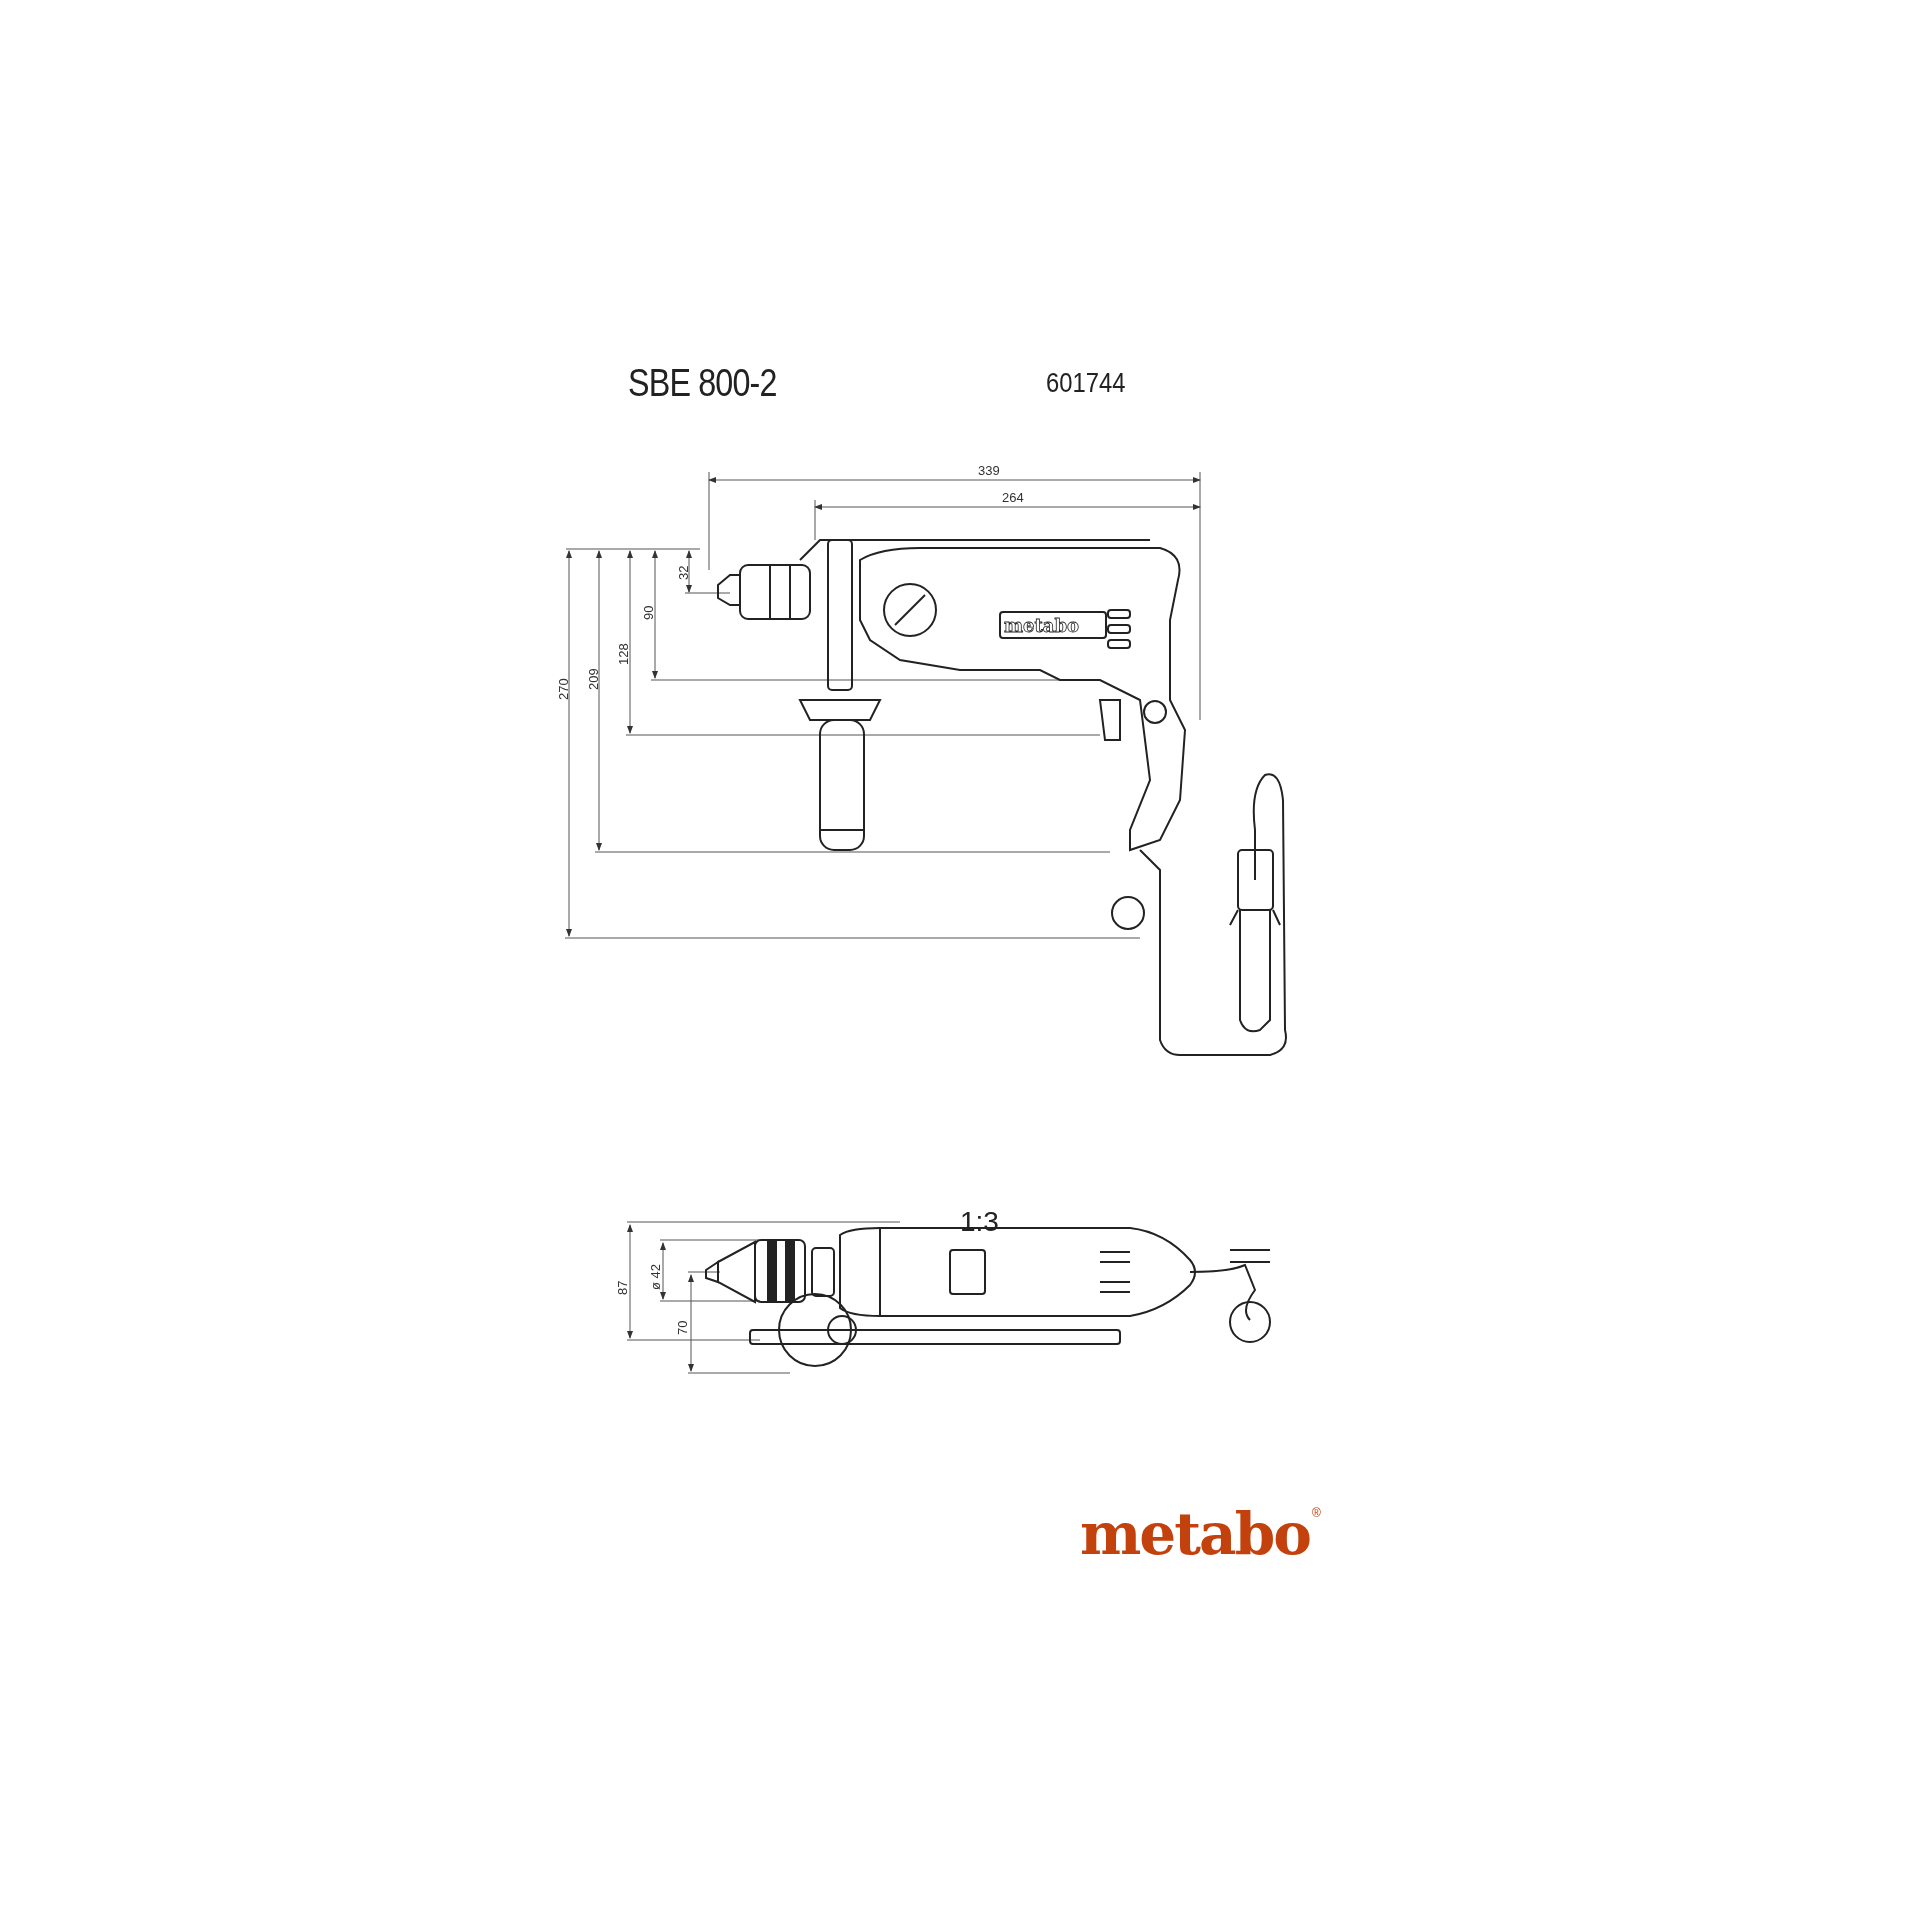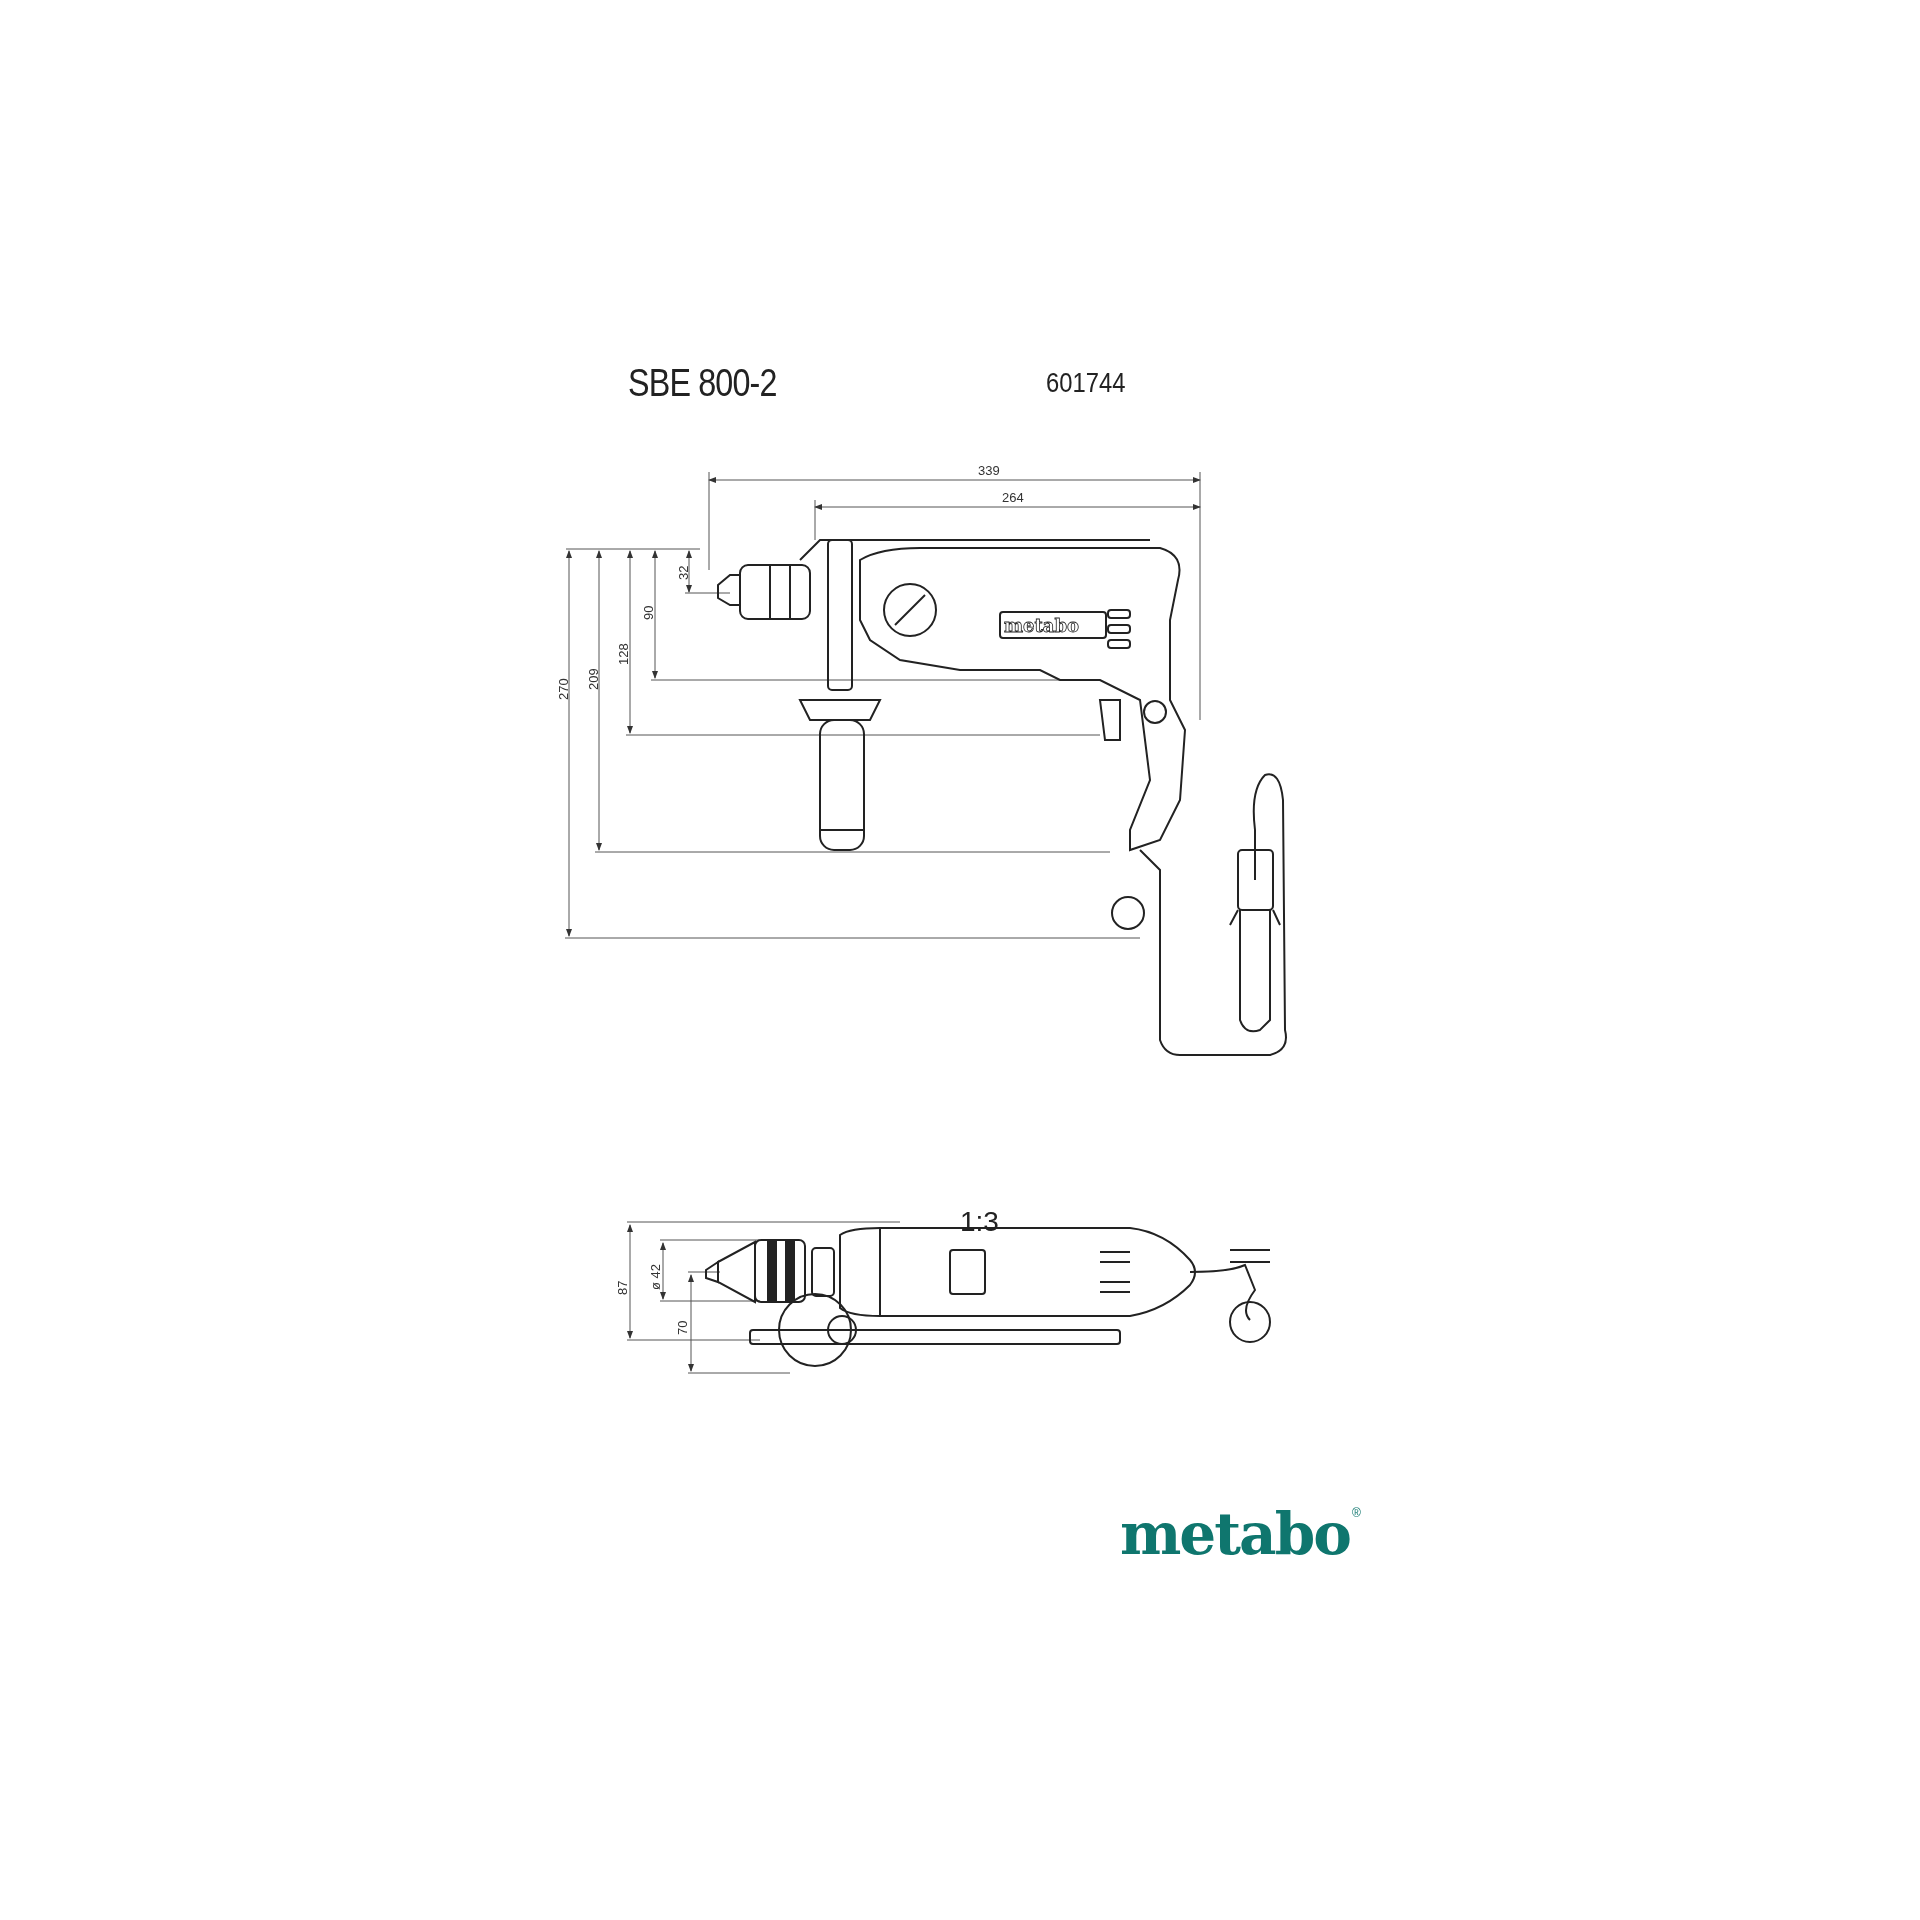--- a/index.html
+++ b/index.html
@@ -1,20 +1,20 @@
 <!DOCTYPE html>
 <html><head>
 <meta charset="utf-8">
 <style>
   html,body{margin:0;padding:0;background:#fff;}
   body{width:1920px;height:1920px;position:relative;overflow:hidden;font-family:"Liberation Sans",sans-serif;color:#222;}
   .title{position:absolute;left:628px;top:362px;font-size:38px;letter-spacing:-1px;transform:scaleX(0.85);transform-origin:left top;color:#222;}
   .partno{position:absolute;left:1046px;top:367px;font-size:28px;transform:scaleX(0.85);transform-origin:left top;color:#222;}
   .scale{position:absolute;left:960px;top:1162px;font-size:28px;color:#222;margin-top:44px;}
-  .logo{position:absolute;left:1120px;top:1500px;font-family:"DejaVu Serif",serif;font-weight:bold;font-size:58px;letter-spacing:-2px;color:#0f766e;}
+  .logo{position:absolute;left:1080px;top:1500px;font-family:"DejaVu Serif",serif;font-weight:bold;font-size:58px;letter-spacing:-2px;color:#c2410c;}
   .logo sup{font-size:12px;font-family:"Liberation Sans",sans-serif;font-weight:normal;vertical-align:top;position:relative;top:6px;left:2px;}
   svg{position:absolute;left:0;top:0;}
   .dim{font-family:"Liberation Sans",sans-serif;font-size:13px;fill:#333;}
 </style>
 </head>
 <body>
 
 <div class="title">SBE 800-2</div>
 <div class="partno">601744</div>
 

